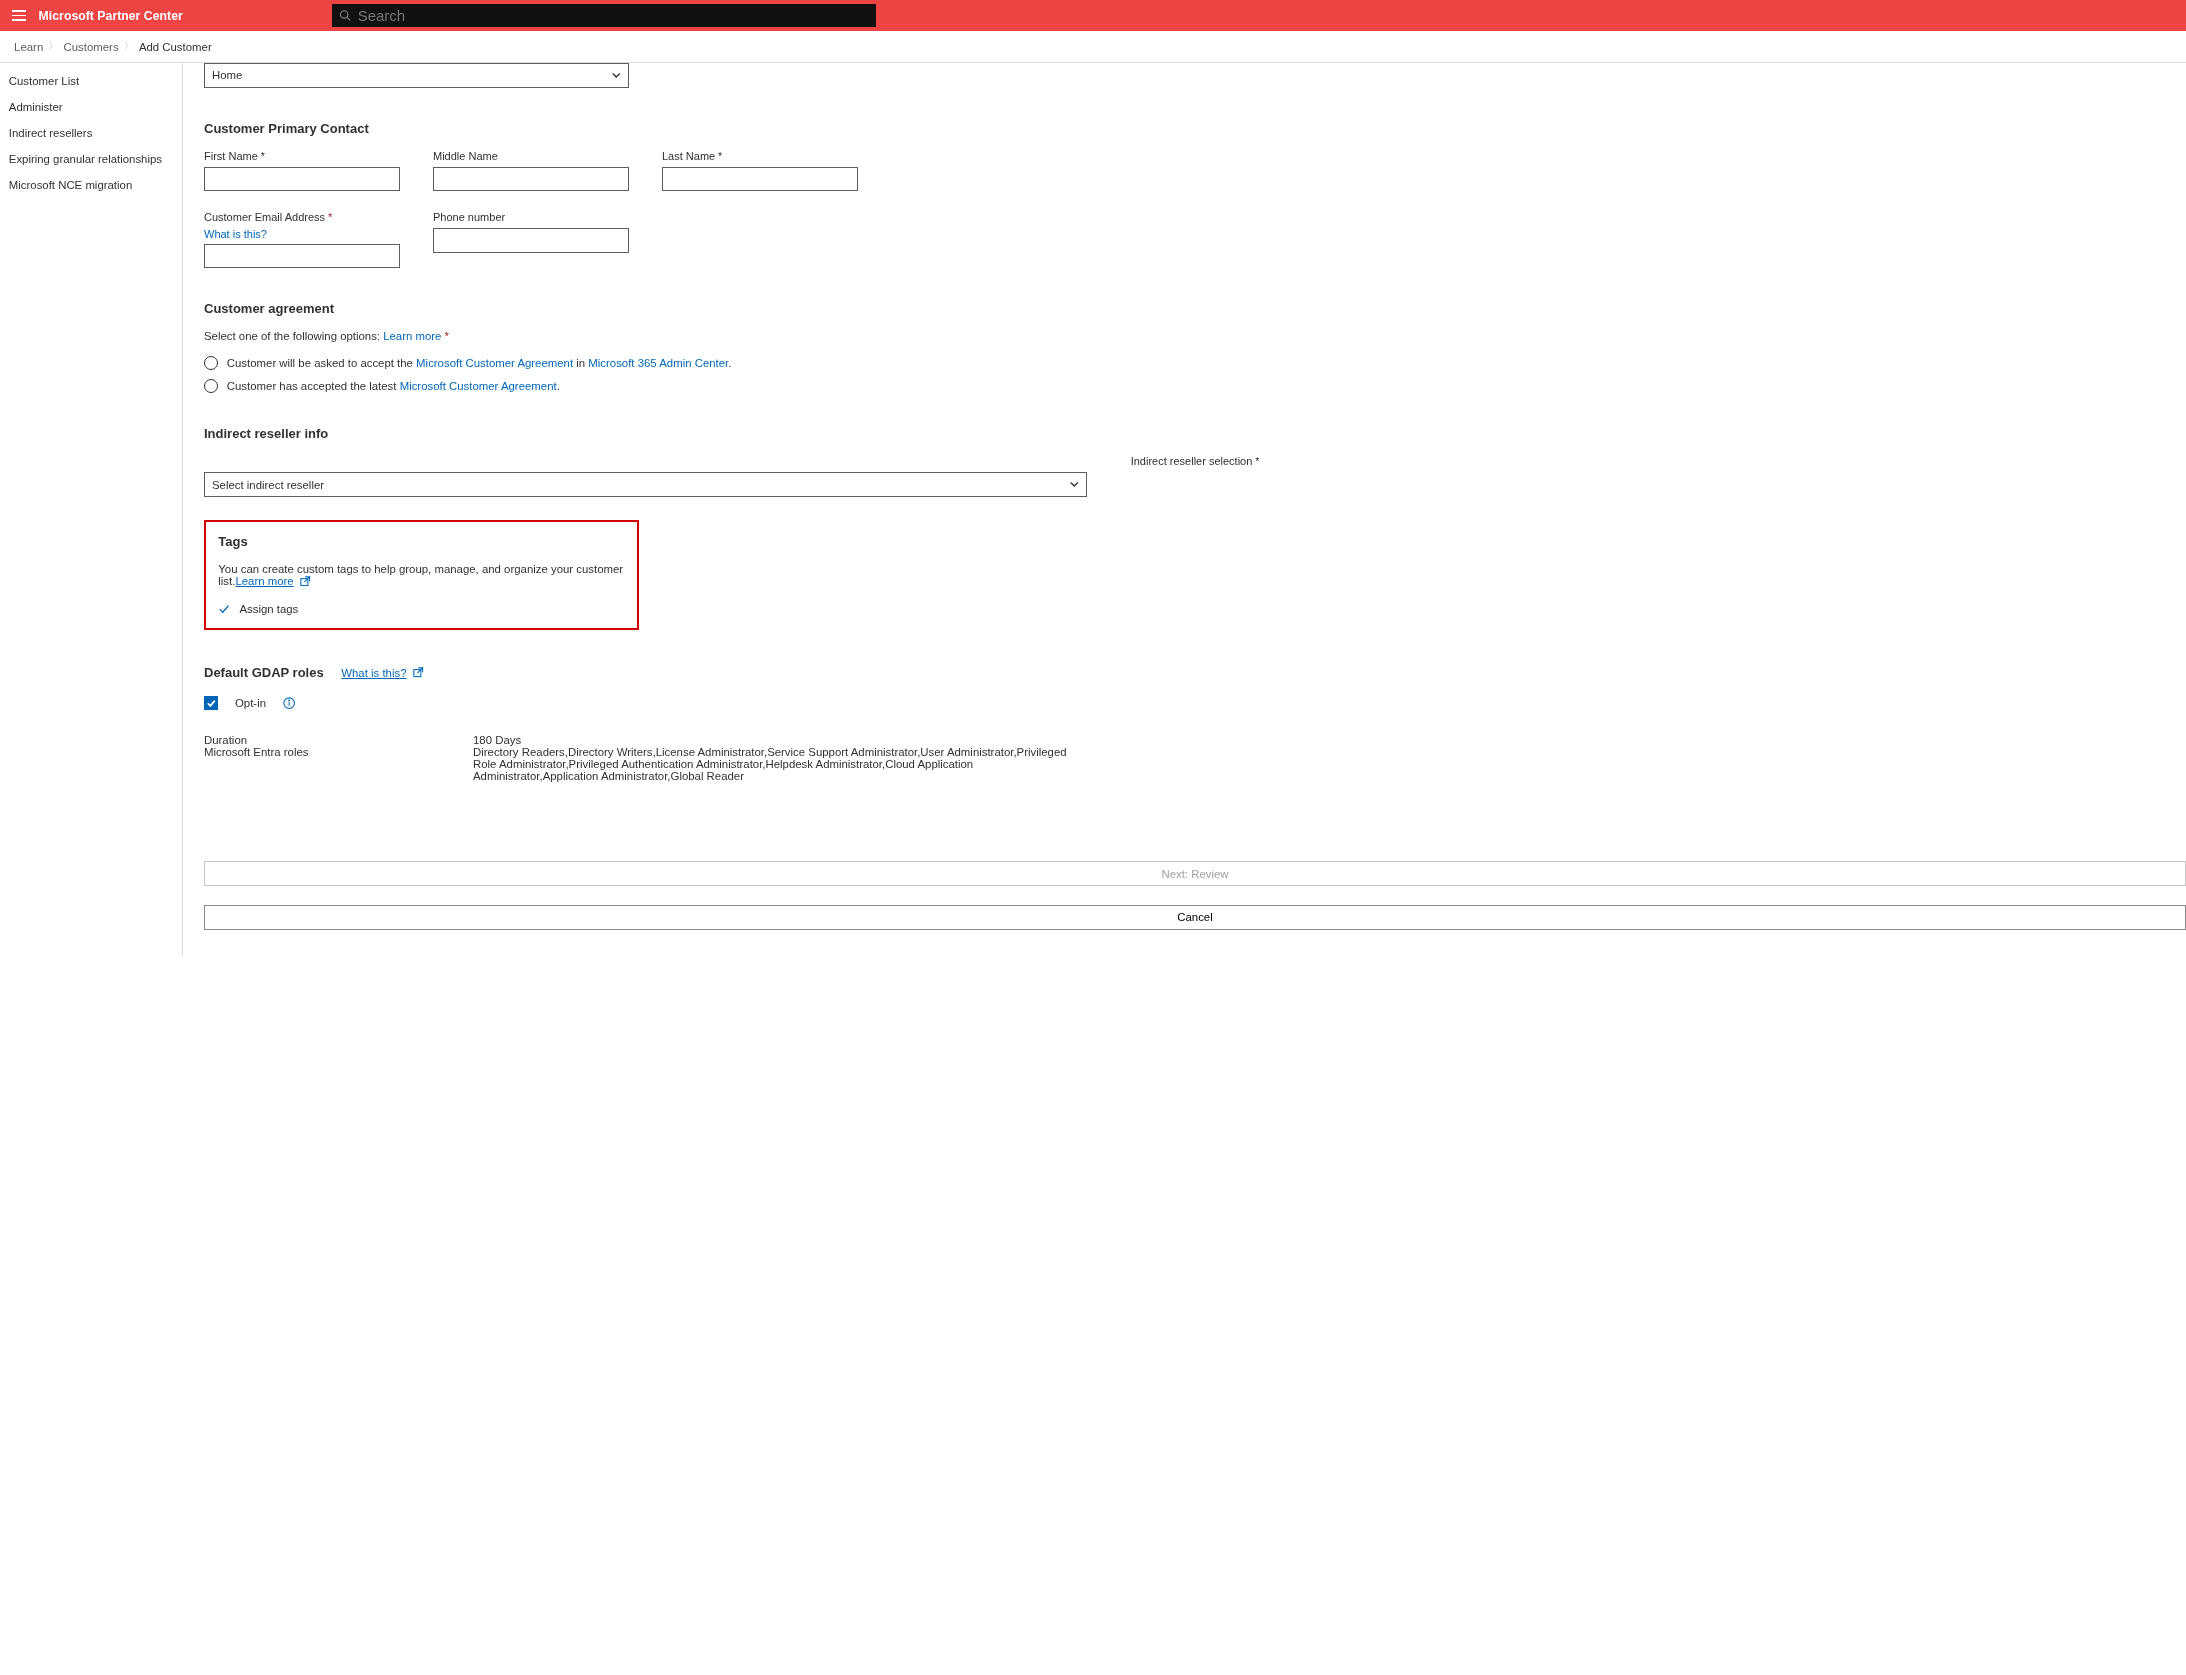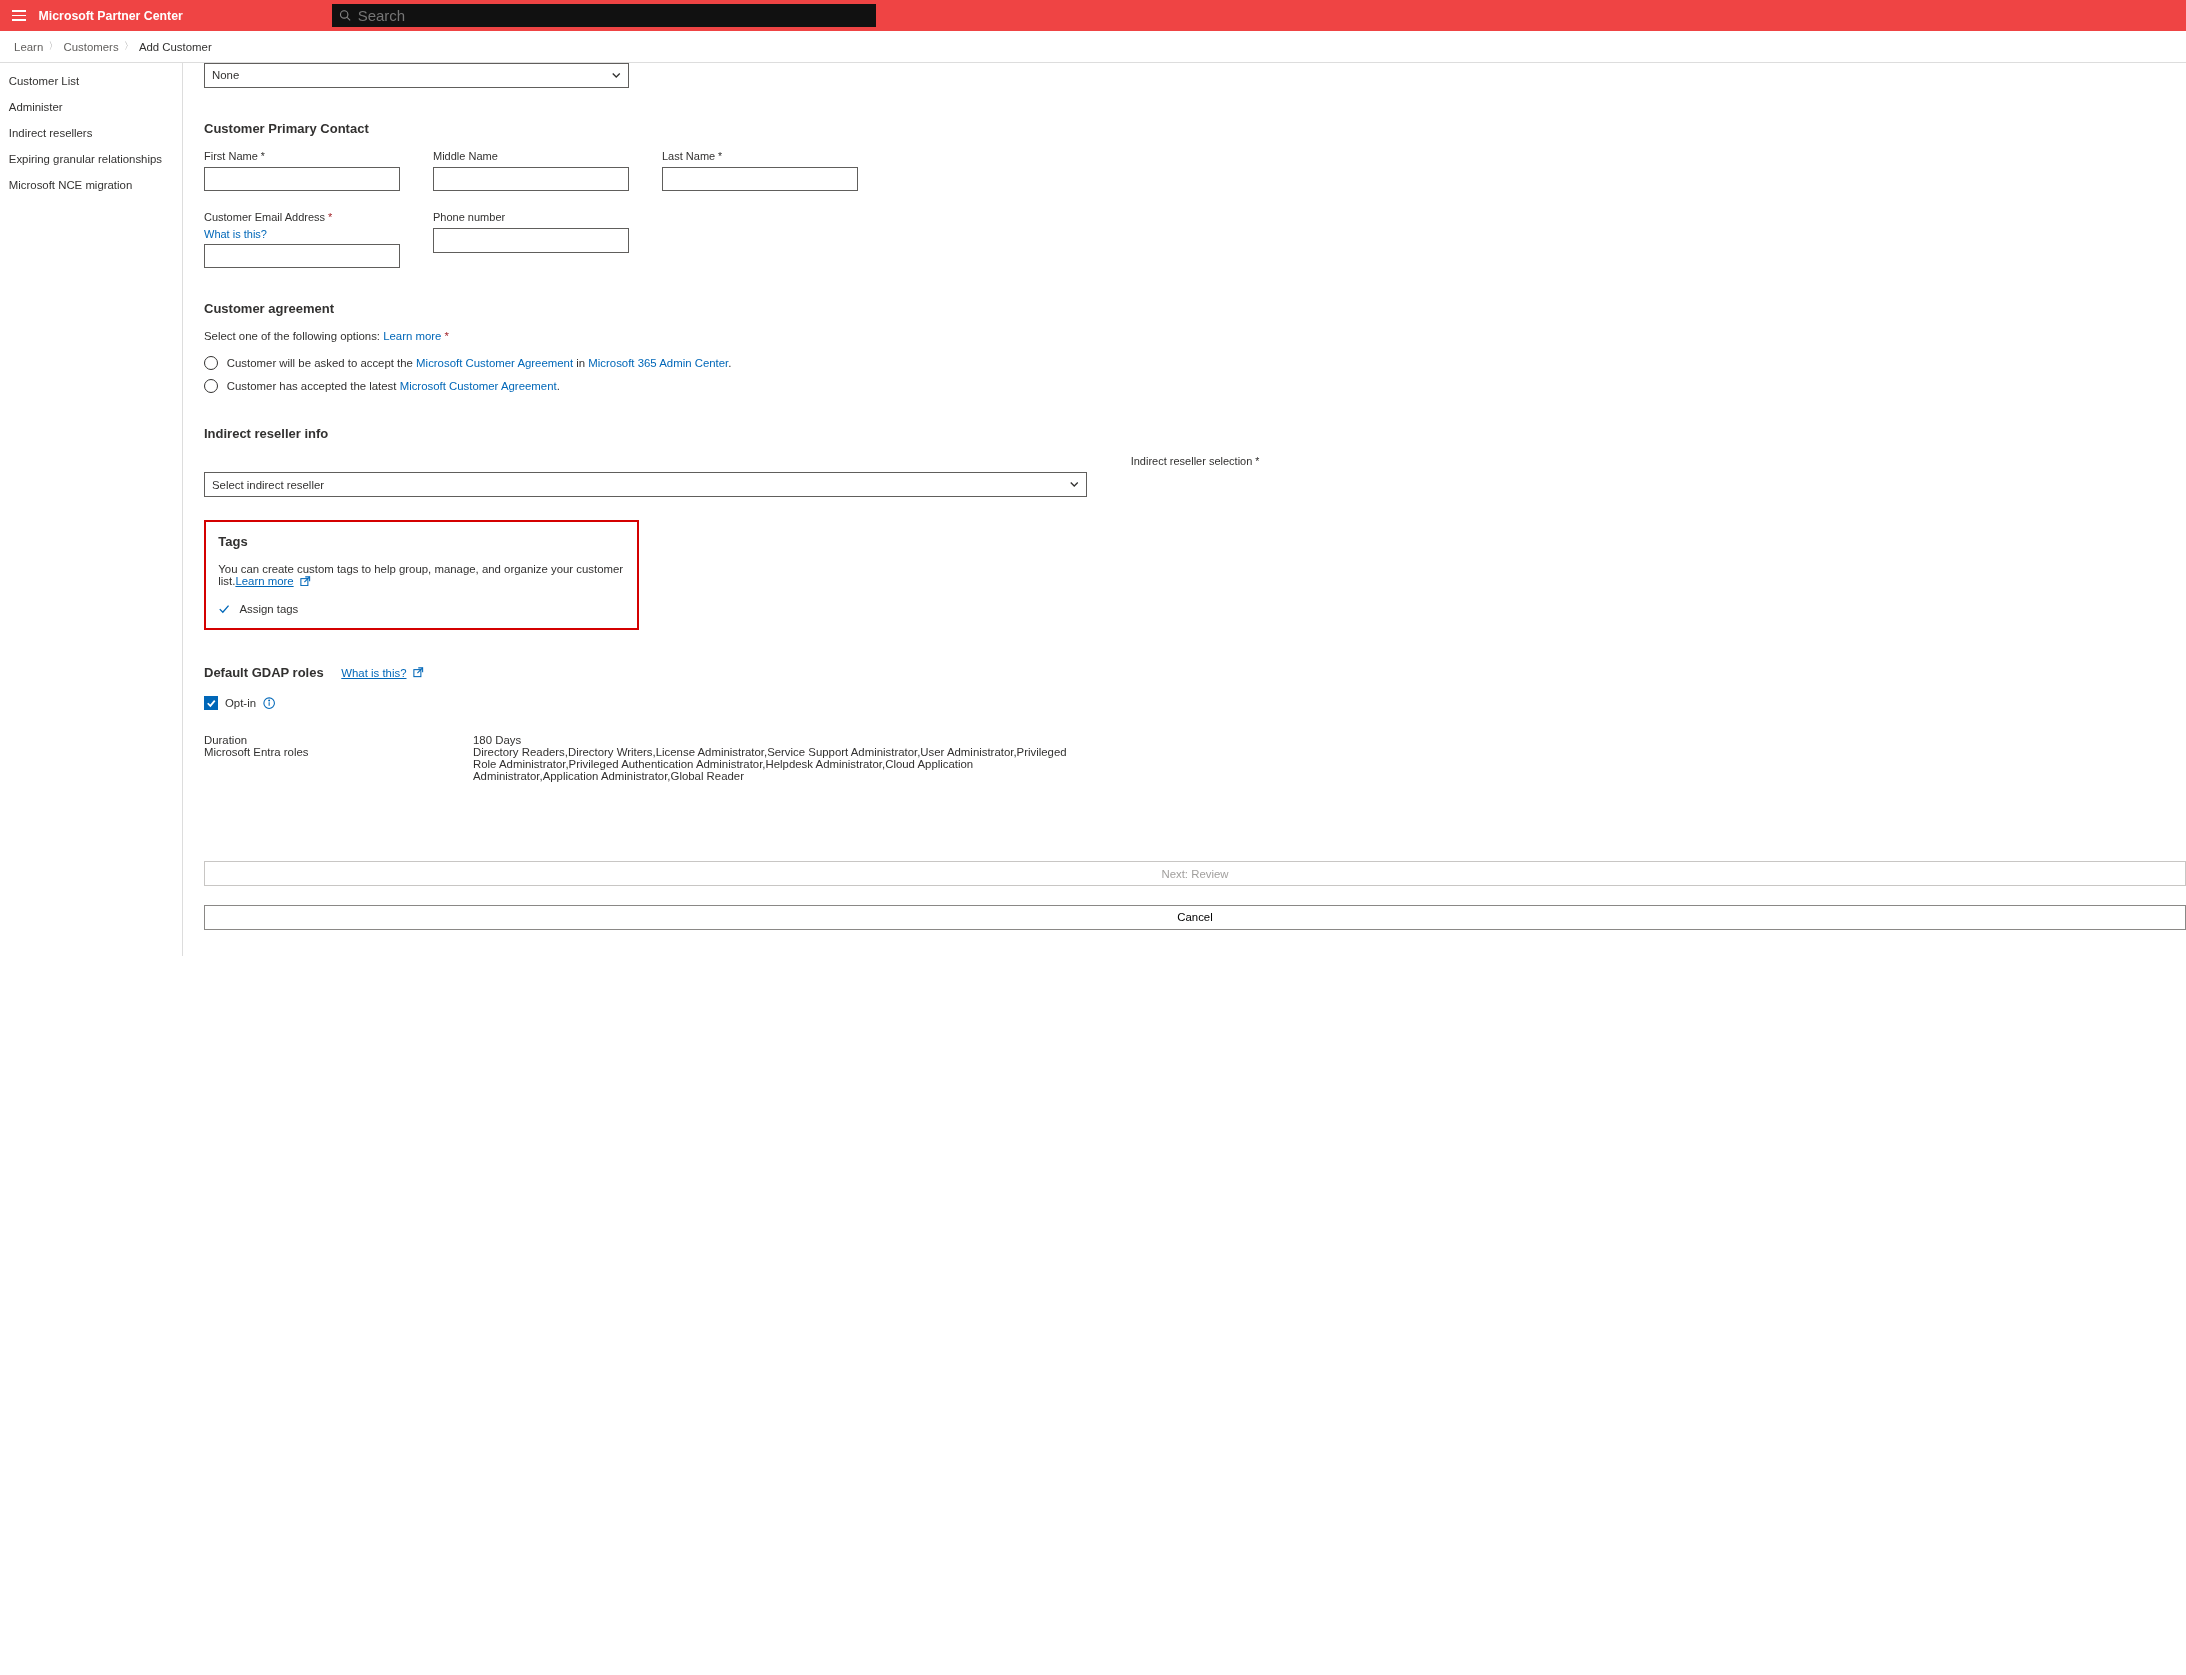--- a/index.html
+++ b/index.html
@@ -30,21 +30,21 @@
 .red-star::after { content: " *"; color: #a4262c; }
 .text-input { border: 0.9px solid #605e5c; height: 24.6px; width: 196px; padding: 0 5.3px; font-size: 11.4px; }
 .link { color: #0067b8; cursor: pointer; }
 .link-u { color: #0067b8; text-decoration: underline; cursor: pointer; }
 .radio-row { display: flex; align-items: center; gap: 8.8px; margin-bottom: 8.8px; font-size: 11.4px; }
 .radio { width: 14px; height: 14px; border: 0.9px solid #323130; border-radius: 50%; flex-shrink: 0; }
 .red-box { border: 2.6px solid #d40000; padding: 12.3px 12.3px 12.3px 12.3px; width: 435px; margin-top: 23px; }
 .assign-row { display: flex; align-items: center; gap: 8.8px; margin-top: 16px; font-size: 11.4px; }
 .ext-icon { width: 10.5px; height: 10.5px; margin-left: 3.5px; vertical-align: -0.9px; }
 .gdap-row { display: flex; align-items: baseline; gap: 17.6px; margin-top: 35px; }
-.cb-row { display: flex; align-items: center; gap: 7px; margin-top: 16px; }
+.cb-row { display: flex; align-items: center; gap: 17px; margin-top: 16px; }
 .cb { width: 14px; height: 14px; background: #0067b8; display: flex; align-items: center; justify-content: center; }
 .info-icon { width: 12.3px; height: 12.3px; }
 .kv-grid { display: flex; margin-top: 24.6px; font-size: 11.4px; }
 .kv-grid .k-col { width: 269px; }
 .kv-grid .v-col { flex: 1; max-width: 614px; }
 .footer-btns { display: flex; gap: 19px; margin-top: 79px; flex-direction: column; }
 .btn { height: 24.6px; padding: 0 12.3px; border: 0.9px solid #8a8886; background: #fff; font-size: 11.4px; cursor: pointer; }
 .btn.disabled { color: #a19f9d; border-color: #c8c6c4; cursor: not-allowed; }
 </style>
 </head>
@@ -80,21 +80,21 @@
     <div class="item">Customer List</div>
     <div class="item">Administer</div>
     <div class="item">Indirect resellers</div>
     <div class="item">Expiring granular relationships</div>
     <div class="item">Microsoft NCE migration</div>
   </div>
 
   <div class="main">
 
     <div class="select-box" style="margin-top:0;">
-      <span>None</span>
+      <span>Home</span>
       <svg class="chev" viewBox="0 0 12 12" fill="none" stroke="#323130" stroke-width="1.5">
           <polyline points="2,4 6,8 10,4"></polyline>
         </svg>
     </div>
 
     <div class="section-h">Customer Primary Contact</div>
     <div class="row3">
       <div class="field">
         <label class="req">First Name</label>
         <input class="text-input" style="">

